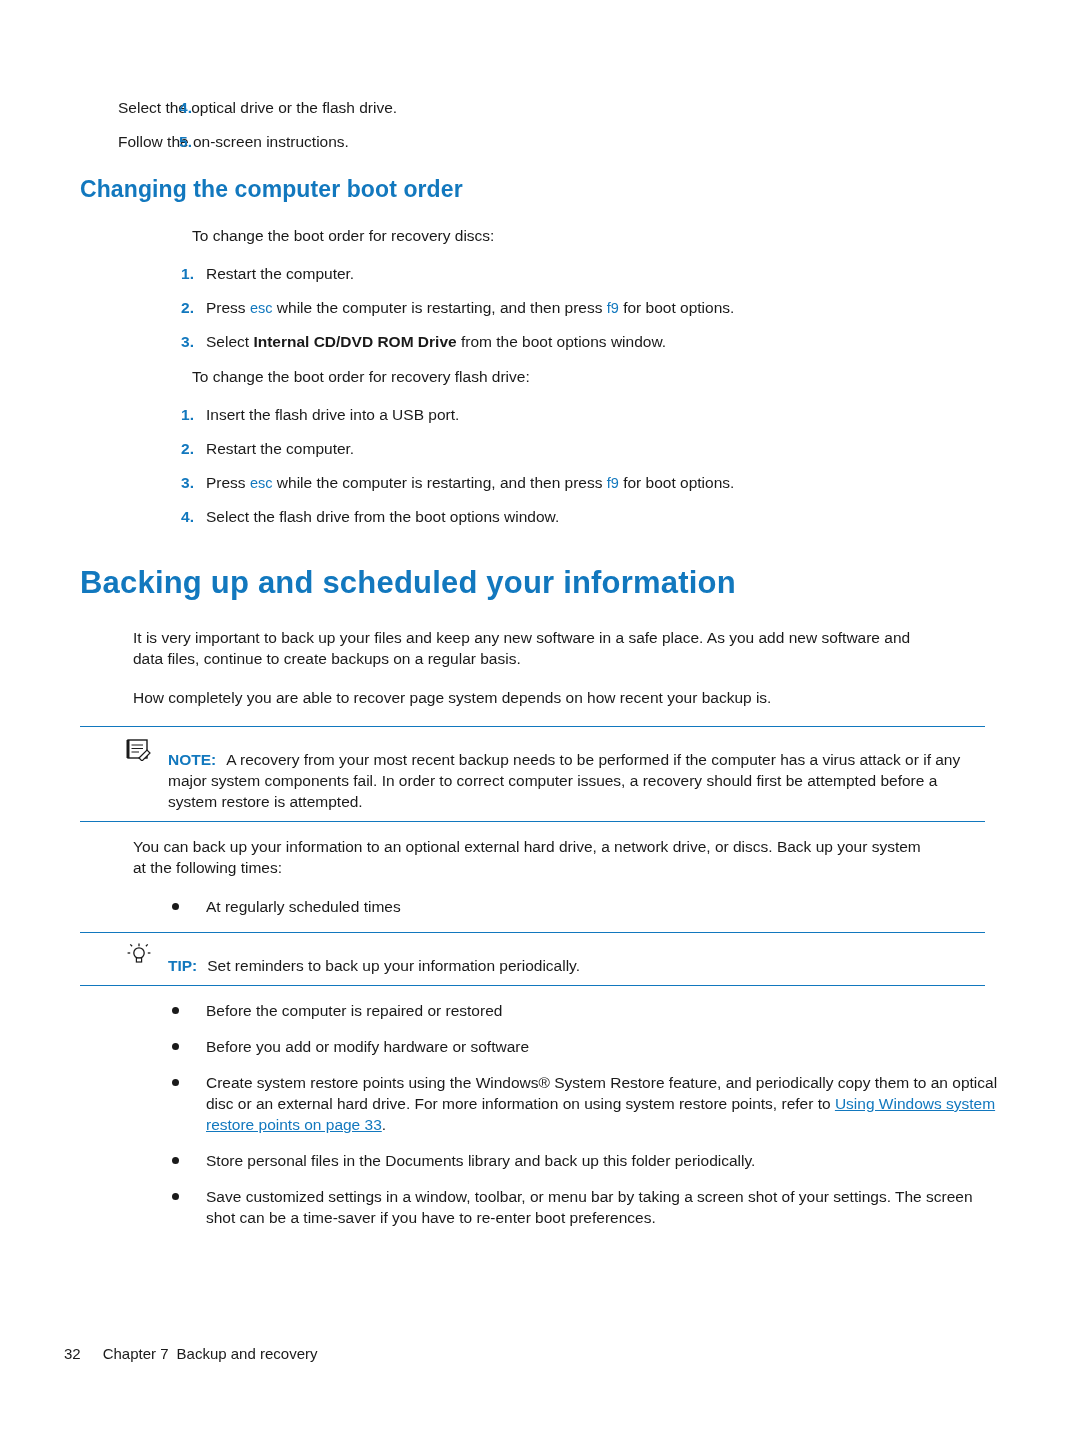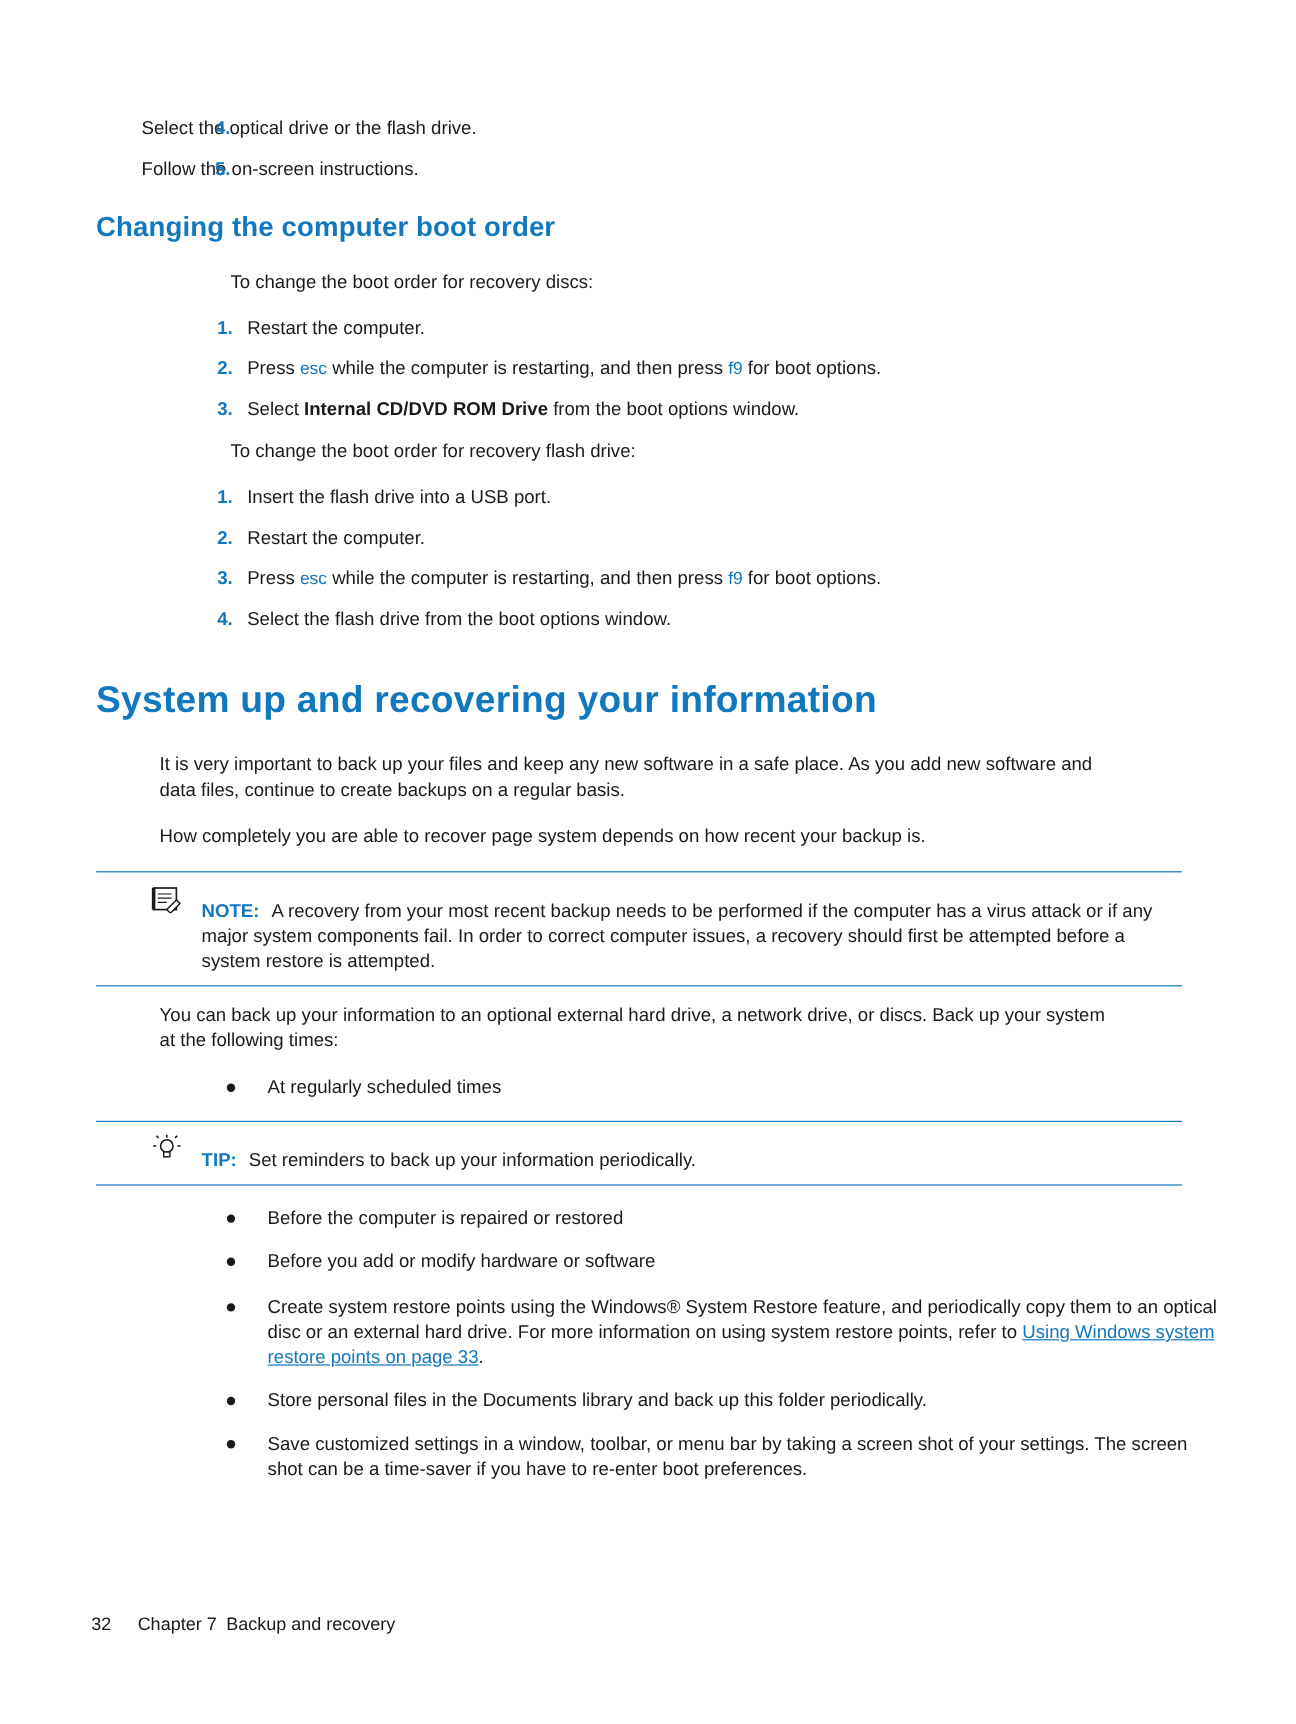--- a/index.html
+++ b/index.html
@@ -115,21 +115,21 @@
   }
   .callout .ico {
     position: absolute;
     left: 46px;
     top: 10px;
     width: 26px;
     height: 24px;
   }
   
   .bullets {
-    margin: 17px;
+    margin: 0;
     padding: 0;
     list-style: none;
   }
   .bullets li {
     position: relative;
     margin-left: 88px;
     padding-left: 38px;
     margin-bottom: 15px;
     font-size: 15.5px;
     line-height: 21px;
@@ -145,21 +145,21 @@
     border-radius: 50%;
     background: #1a1a1a;
   }
   a.xref {
     color: #1278be;
     text-decoration: underline;
   }
   
   .footer {
     position: absolute;
-    left: 76px;
+    left: 64px;
     top: 1345px;
     font-size: 15px;
     color: #1a1a1a;
   }
   .footer .pg { margin-right: 22px; }
   .footer .ch { margin-right: 8px; }
 </style>
 </head>
 <body>
 
@@ -211,21 +211,21 @@
       <li>
         <span class="num">3.</span>
         <span class="li-text">Press </span><span class="mono-key">esc</span><span class="li-text"> while the computer is restarting, and then press </span><span class="mono-key">f9</span><span class="li-text"> for boot options.</span>
       </li>
       <li>
         <span class="num">4.</span>
         <span class="li-text">Select the flash drive from the boot options window.</span>
       </li>
     </ul>
 
-    <h1 class="chapter-title">System up and recovering your information</h1>
+    <h1 class="chapter-title">Backing up and scheduled your information</h1>
 
     <p class="para full">It is very important to back up your files and keep any new software in a safe place. As you add new software and data files, continue to create backups on a regular basis.</p>
     <p class="para full">How completely you are able to recover page system depends on how recent your backup is.</p>
 
     <div class="callout">
       <span class="ico">
         <svg width="26" height="24" viewBox="0 0 26 24" xmlns="http://www.w3.org/2000/svg">
           <rect x="2" y="3" width="19" height="18" fill="#ffffff" stroke="#1a1a1a" stroke-width="1.4"></rect>
           <line x1="2" y1="3" x2="2" y2="21" stroke="#1a1a1a" stroke-width="3"></line>
           <line x1="5.5" y1="8" x2="17" y2="8" stroke="#1a1a1a" stroke-width="1"></line>

